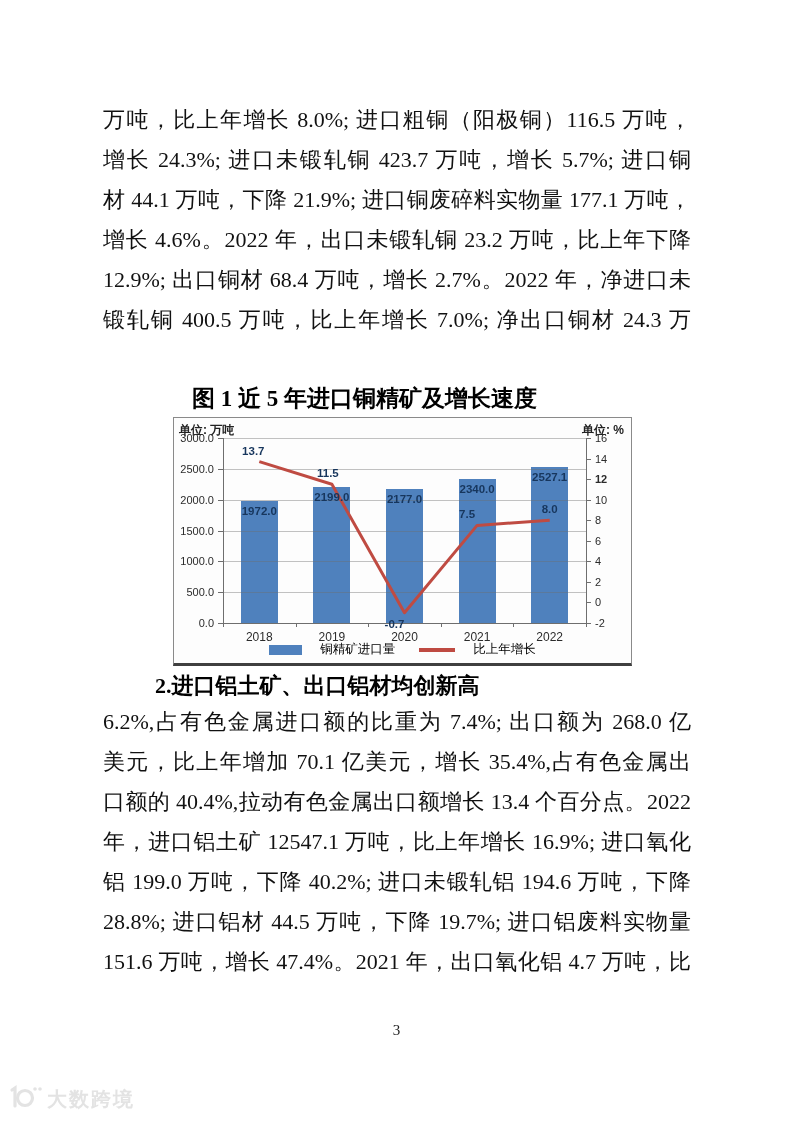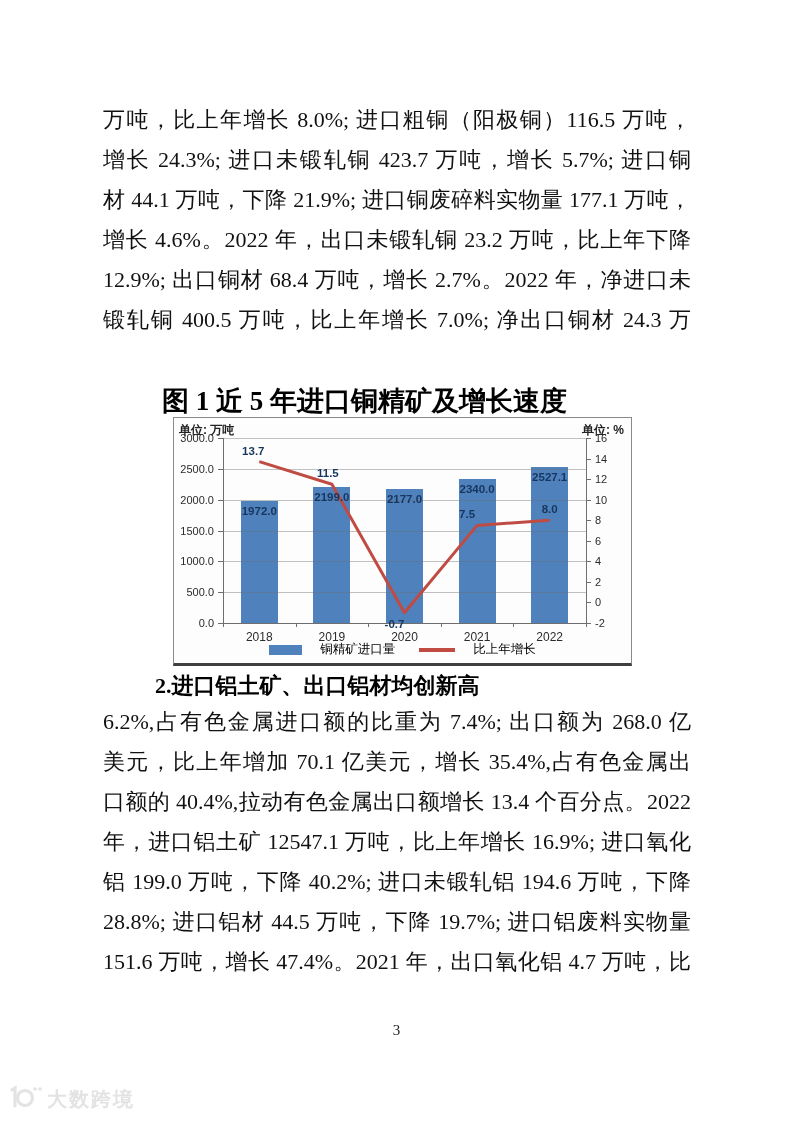--- a/index.html
+++ b/index.html
@@ -13,21 +13,21 @@
   .para .line.just{text-align:justify;text-align-last:justify;-moz-text-align-last:justify;white-space:normal;height:40px;overflow:hidden;}
   .para .line.indent{text-indent:46px;}
   .p1{top:100px;}
   .p2{top:702px;}
   .heading{
     position:absolute;left:103px;top:670px;width:588px;height:32px;line-height:32px;
     font-size:22px;font-weight:bold;color:#000;padding-left:52px;box-sizing:border-box;
   }
   .fig-title{
     position:absolute;left:0;top:383px;width:729px;text-align:center;
-    font-size:27px;font-weight:bold;color:#000;
+    font-size:23px;font-weight:bold;color:#000;
   }
   
   .chart-box{
     position:absolute;left:173px;top:417px;width:459px;height:249px;box-sizing:border-box;
     background:#fdfdfd;border:1px solid #8a8a8a;border-bottom:3px solid #3f3f3f;
     font-family:"Liberation Sans","DejaVu Sans",sans-serif;
   }
   .chart-area{position:absolute;left:0;top:0;right:0;bottom:0;}
   .unit{position:absolute;top:4px;font-size:12px;font-weight:bold;color:#222;}
   .unit.left{left:5px;}
@@ -100,21 +100,21 @@
         <div class="ticklab" style="left: 421px; top: 157.9px; width: 26px;">2</div>
         <div class="tick" style="left: 412px; top: 143.3px; width: 5px; height: 1px;"></div>
         <div class="ticklab" style="left: 421px; top: 137.3px; width: 26px;">4</div>
         <div class="tick" style="left: 412px; top: 122.8px; width: 5px; height: 1px;"></div>
         <div class="ticklab" style="left: 421px; top: 116.8px; width: 26px;">6</div>
         <div class="tick" style="left: 412px; top: 102.2px; width: 5px; height: 1px;"></div>
         <div class="ticklab" style="left: 421px; top: 96.2px; width: 26px;">8</div>
         <div class="tick" style="left: 412px; top: 81.7px; width: 5px; height: 1px;"></div>
         <div class="ticklab" style="left: 421px; top: 75.7px; width: 26px;">10</div>
         <div class="tick" style="left: 412px; top: 61.1px; width: 5px; height: 1px;"></div>
-        <div class="ticklab" style="left: 421px; top: 55.1px; width: 26px;">12</div>
+        <div class="ticklab" style="left: 421px; top: 55.1px; width: 26px; font-weight: bold;">12</div>
         <div class="tick" style="left: 412px; top: 40.6px; width: 5px; height: 1px;"></div>
         <div class="ticklab" style="left: 421px; top: 34.6px; width: 26px;">14</div>
         <div class="tick" style="left: 412px; top: 20px; width: 5px; height: 1px;"></div>
         <div class="ticklab" style="left: 421px; top: 14px; width: 26px;">16</div>
         <div class="tick" style="left: 49px; top: 205px; width: 1px; height: 4px;"></div>
         <div class="tick" style="left: 121.6px; top: 205px; width: 1px; height: 4px;"></div>
         <div class="tick" style="left: 194.2px; top: 205px; width: 1px; height: 4px;"></div>
         <div class="tick" style="left: 266.8px; top: 205px; width: 1px; height: 4px;"></div>
         <div class="tick" style="left: 339.4px; top: 205px; width: 1px; height: 4px;"></div>
         <div class="tick" style="left: 412px; top: 205px; width: 1px; height: 4px;"></div>

